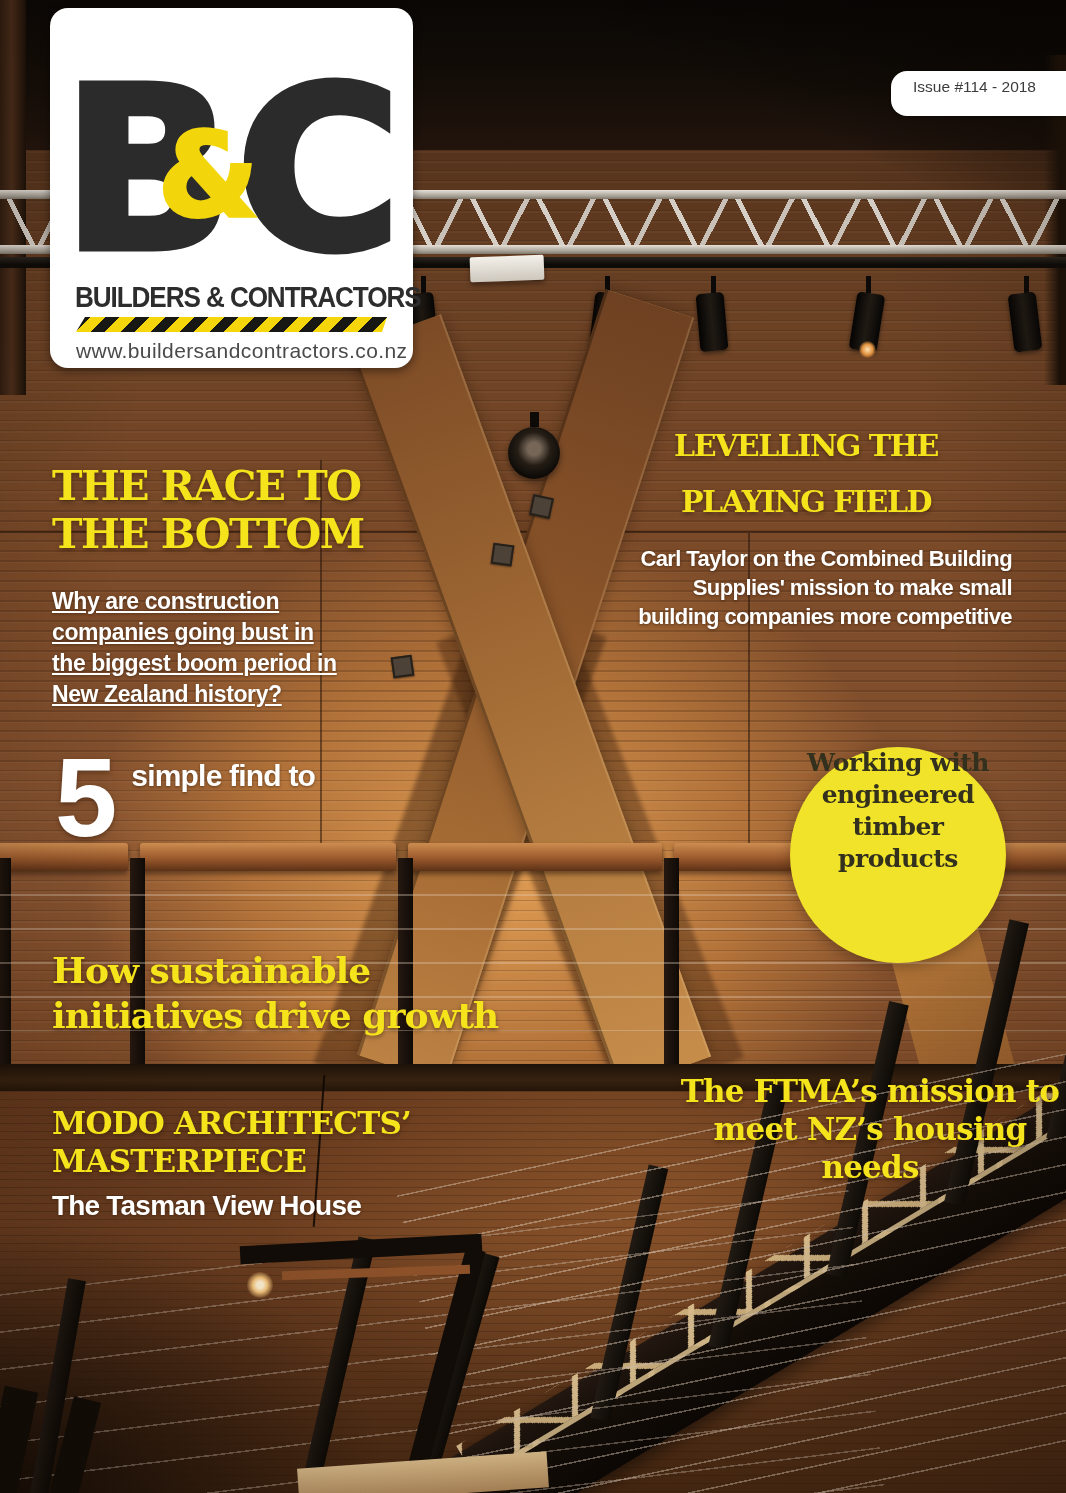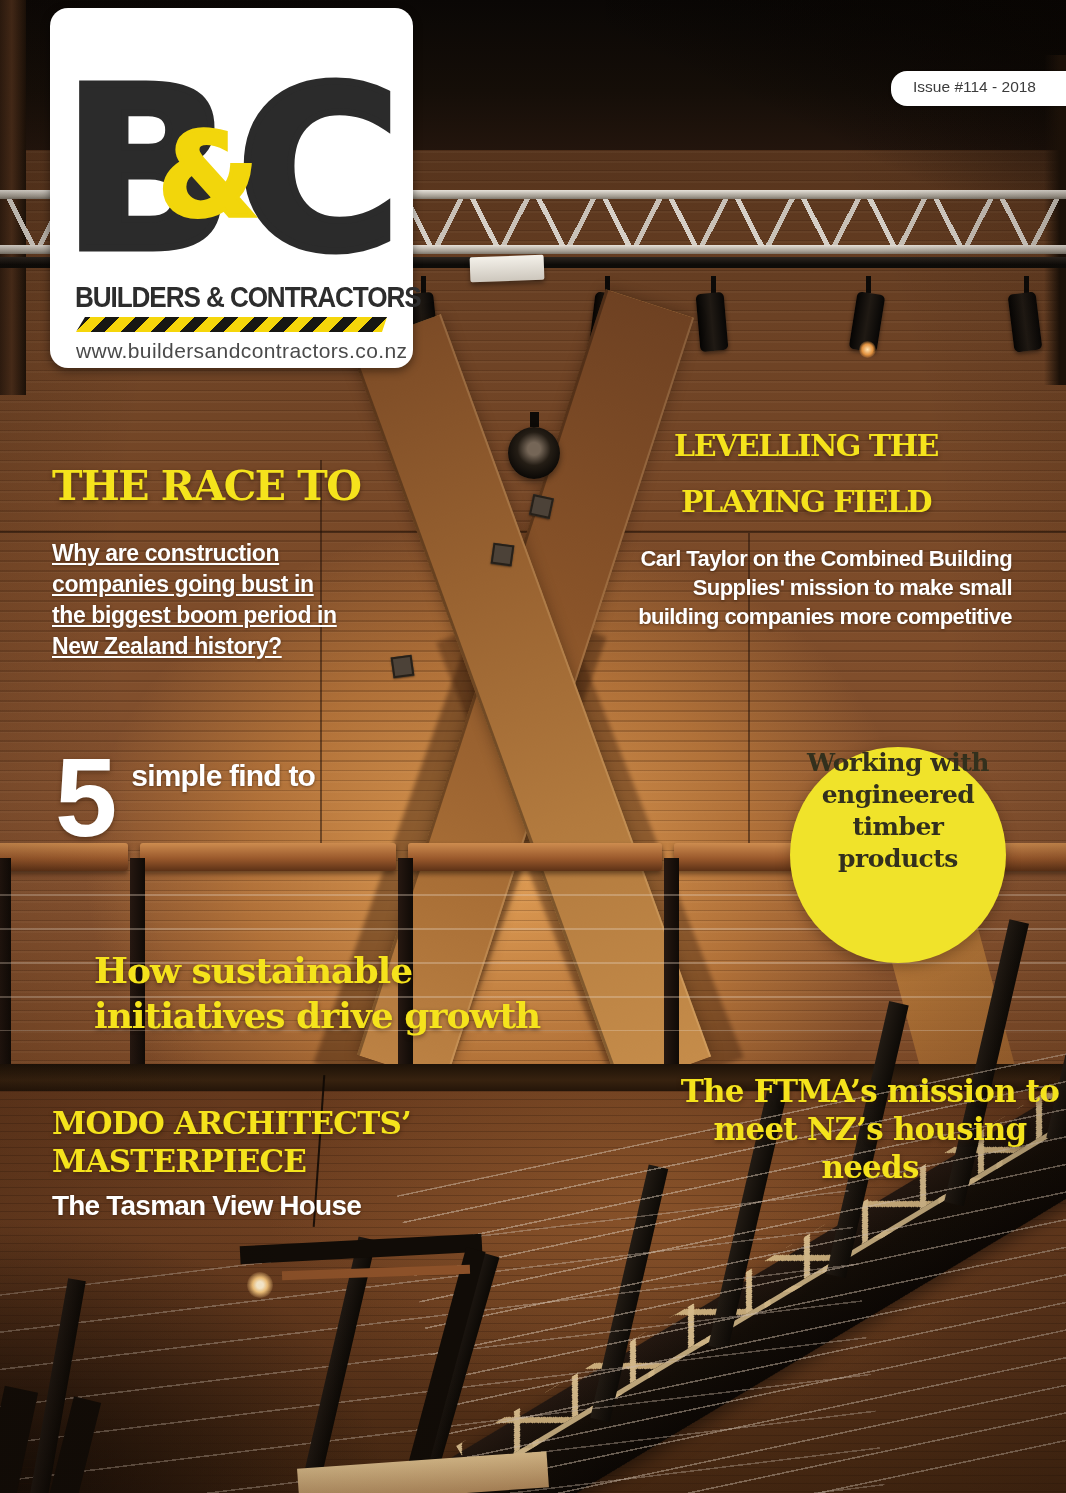--- a/index.html
+++ b/index.html
@@ -85,21 +85,21 @@
   .frame-bar{background:#110c07;}
   .frame-wood{left:282px;top:1268px;width:188px;height:9px;background:#8c5129;transform:rotate(-2deg);}
   .step-bl{left:298px;top:1460px;width:250px;height:36px;transform:rotate(-4deg);
     background:linear-gradient(180deg,#dcbe8c,#b28a5c);}
   .lamp{width:26px;height:26px;border-radius:50%;
     background:radial-gradient(circle,#fff1d2 0 18%,#f5c57c 40%,rgba(230,150,60,0) 75%);}
   .vignette{left:0;right:0;top:0;bottom:0;pointer-events:none;
     background:radial-gradient(ellipse at 50% 42%, rgba(0,0,0,0) 55%, rgba(18,9,4,.28) 100%);}
 
   
-  .badge{right:0;top:71px;height:35px;line-height:31px;padding:0 30px 0 22px;background:#ffffff;
+  .badge{right:0;top:71px;height:45px;line-height:31px;padding:0 30px 0 22px;background:#ffffff;
     border-radius:16px 0 0 16px;color:#3c3c3c;font-size:15.5px;box-shadow:0 1px 3px rgba(0,0,0,.35);}
 
   .logo-card{left:50px;top:8px;width:363px;height:360px;background:#fff;border-radius:18px;box-shadow:0 3px 10px rgba(0,0,0,.45);}
   .logo-letter{position:absolute;font-family:"DejaVu Sans",sans-serif;font-weight:bold;color:#2b2b2b;
     font-size:225px;line-height:1;-webkit-text-stroke:7px #2b2b2b;}
   .logo-letter.b{left:12px;top:50px;}
   .logo-letter.c{left:186px;top:50px;}
   .logo-amp{position:absolute;left:108px;top:110px;font-family:"DejaVu Sans",sans-serif;font-weight:bold;
     font-size:115px;line-height:1;color:#f2d60b;-webkit-text-stroke:4px #f2d60b;z-index:3;}
   .logo-name{position:absolute;left:25px;top:273px;font-weight:bold;font-size:29px;color:#2d2d2d;
@@ -121,21 +121,21 @@
   .levelling .sub-white{margin-top:14px;font-size:22px;line-height:29px;letter-spacing:-.6px;text-align:right;}
 
   .five{left:55px;top:752px;display:flex;align-items:flex-start;}
   .five .num{font-size:112px;line-height:.82;color:#fff;font-weight:bold;text-shadow:0 2px 4px rgba(50,25,8,.5);}
   .five .lines{margin-left:14px;margin-top:6px;font-size:30px;line-height:35px;letter-spacing:-.8px;}
 
   .circle{left:790px;top:747px;width:216px;height:216px;border-radius:50%;background:#f0e32a;z-index:10;
     box-shadow:0 4px 14px rgba(40,20,5,.35);display:flex;align-items:flex-start;justify-content:center;text-align:center;}
   .circle .txt{font-family:"DejaVu Serif",serif;font-weight:bold;font-size:25px;line-height:32px;color:#33301d;letter-spacing:-.5px;}
 
-  .sustain{left:52px;top:948px;margin-left:42px;}
+  .sustain{left:52px;top:948px;}
   .sustain .hl{font-size:36px;line-height:45px;letter-spacing:-1px;}
 
   .modo{left:52px;top:1104px;}
   .modo .hl{font-size:31px;line-height:38px;letter-spacing:-.8px;}
   .modo .sub-white{margin-top:10px;font-size:28px;letter-spacing:-.8px;}
 
   .ftma{left:670px;width:400px;top:1072px;text-align:center;}
   .ftma .hl{font-size:31px;line-height:38px;letter-spacing:-.8px;}
 
   .txt-layer{z-index:11;}
@@ -254,20 +254,21 @@
     <span class="logo-letter c">C</span>
     <span class="logo-amp">&amp;</span>
     <div class="logo-name">BUILDERS &amp; CONTRACTORS</div>
     <div class="logo-stripe"></div>
     <div class="logo-url">www.buildersandcontractors.co.nz</div>
   </div>
 
   <div class="abs race txt-layer">
     <div class="hl">
       <div>THE RACE TO</div>
+      <div>THE BOTTOM</div>
     </div>
     <div class="sub-white">
       <div>Why are construction</div>
       <div>companies going bust in</div>
       <div>the biggest boom period in</div>
       <div>New Zealand history?</div>
     </div>
   </div>
 
   <div class="abs levelling txt-layer">

